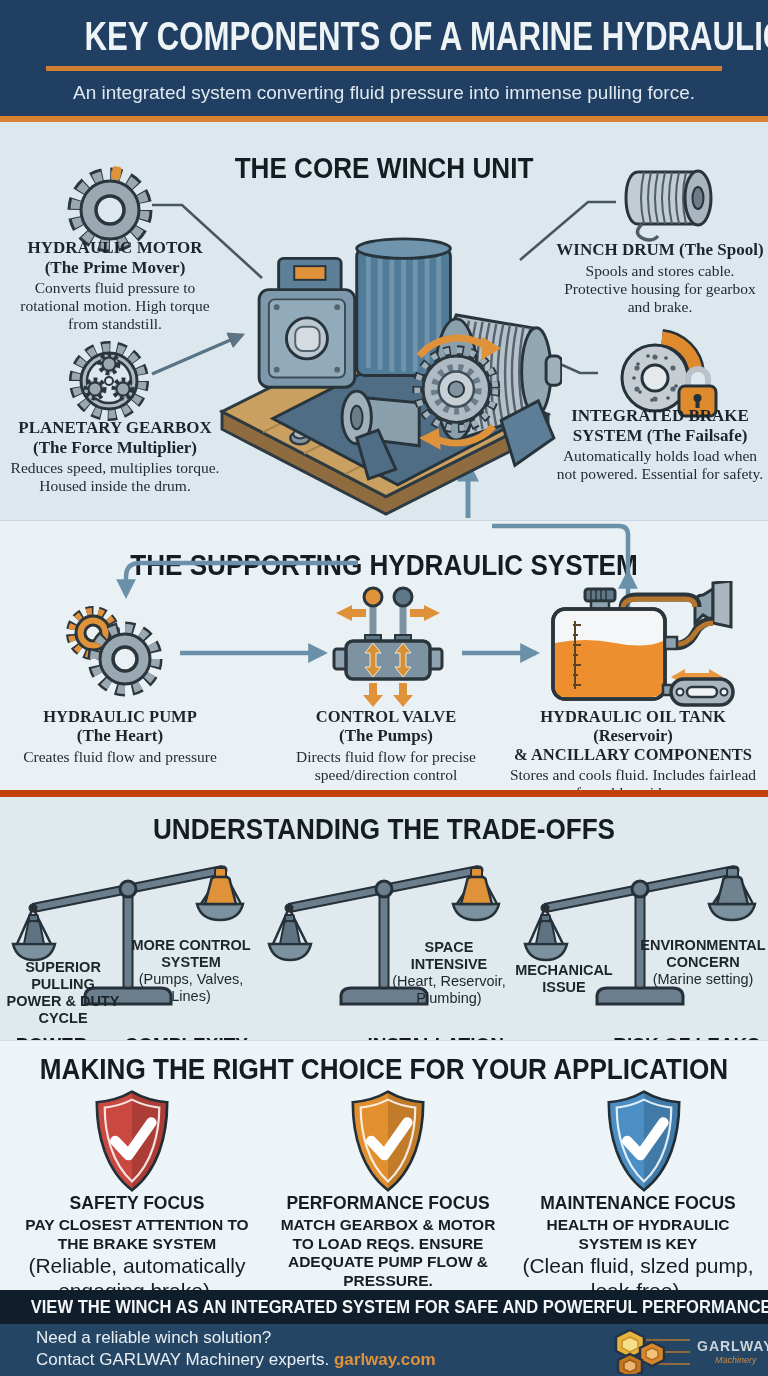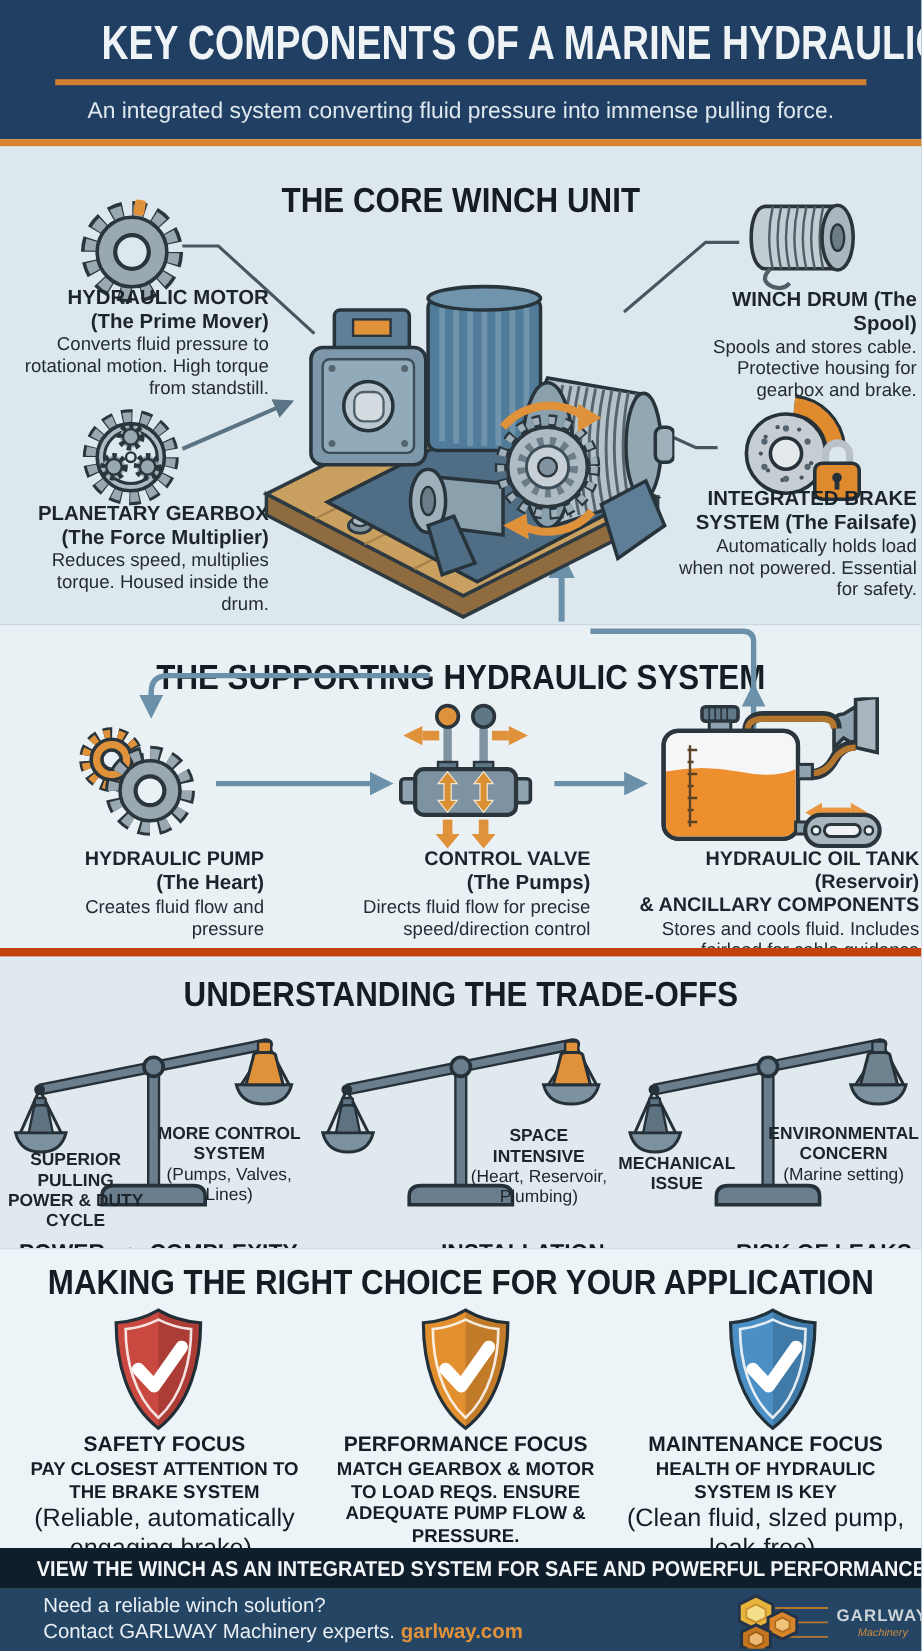--- a/index.html
+++ b/index.html
@@ -16,21 +16,21 @@
                color:#dfe8ef;font-size:19px;}
   .orange-strip{top:116px;left:0;width:768px;height:6px;background:#d9822f;}
   
   .sec1{top:122px;left:0;width:768px;height:398px;background:#dde8ee;}
   .sec2{top:520px;left:0;width:768px;height:270px;background:#e9f1f5;border-top:1px solid #c9d8e0;}
   .sec3{top:790px;left:0;width:768px;height:250px;background:#dfe9ee;border-top:7px solid #c2410c;text-decoration:underline;}
   .sec4{top:1040px;left:0;width:768px;height:250px;background:#edf4f7;border-top:1px solid #cfdde4;}
   .sec-title{position:absolute;left:0;right:0;text-align:center;color:#151c22;
              font-size:29px;font-weight:bold;transform:scaleX(.9);white-space:nowrap;}
   
-  .label{position:absolute;text-align:right;color:#1d252c;line-height:1.16;}
+  .label{position:absolute;text-align:center;color:#1d252c;line-height:1.16;font-family:Liberation Serif, serif;}
   .label .t{font-weight:bold;font-size:17px;}
   .label .s{font-weight:bold;font-size:17px;}
   .label .d{font-size:15.5px;margin-top:2px;color:#242c33;}
   .h-label .t{font-size:16.5px;}
   .tr-side{position:absolute;text-align:center;line-height:1.18;color:#1d252c;z-index:3;}
   .tr-side .b{font-weight:bold;font-size:14.5px;}
   .tr-side .n{font-size:14.5px;}
   .tr-caption{position:absolute;text-align:right;font-weight:bold;font-size:19px;color:#13191f;margin-top:24px;}
   .ch-label{position:absolute;text-align:center;line-height:1.2;color:#161d24;}
   .ch-label .t{font-weight:bold;font-size:17.5px;}

